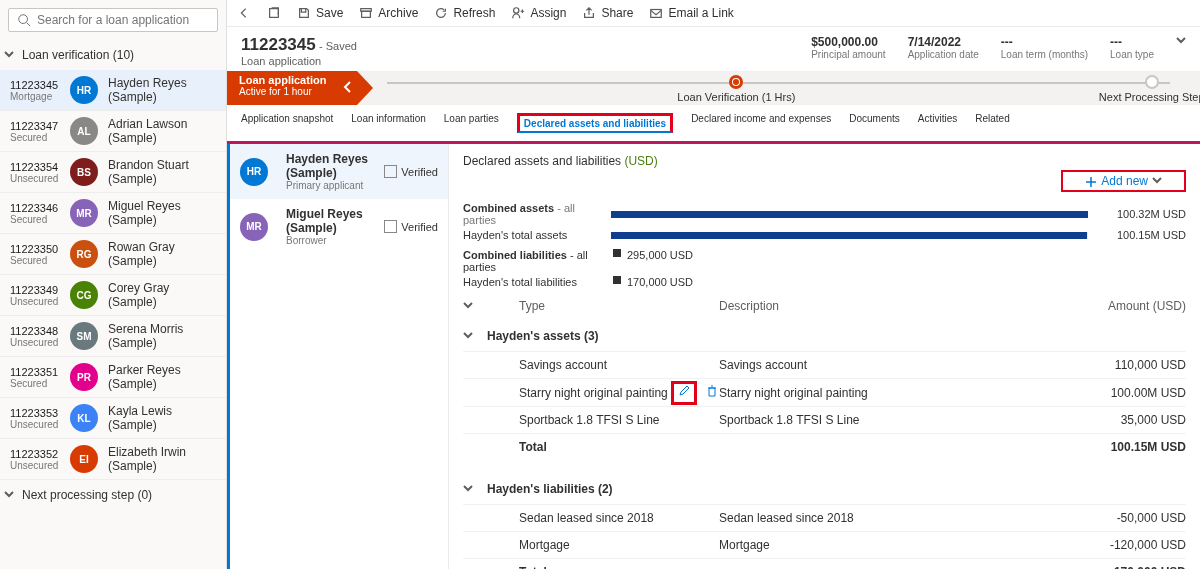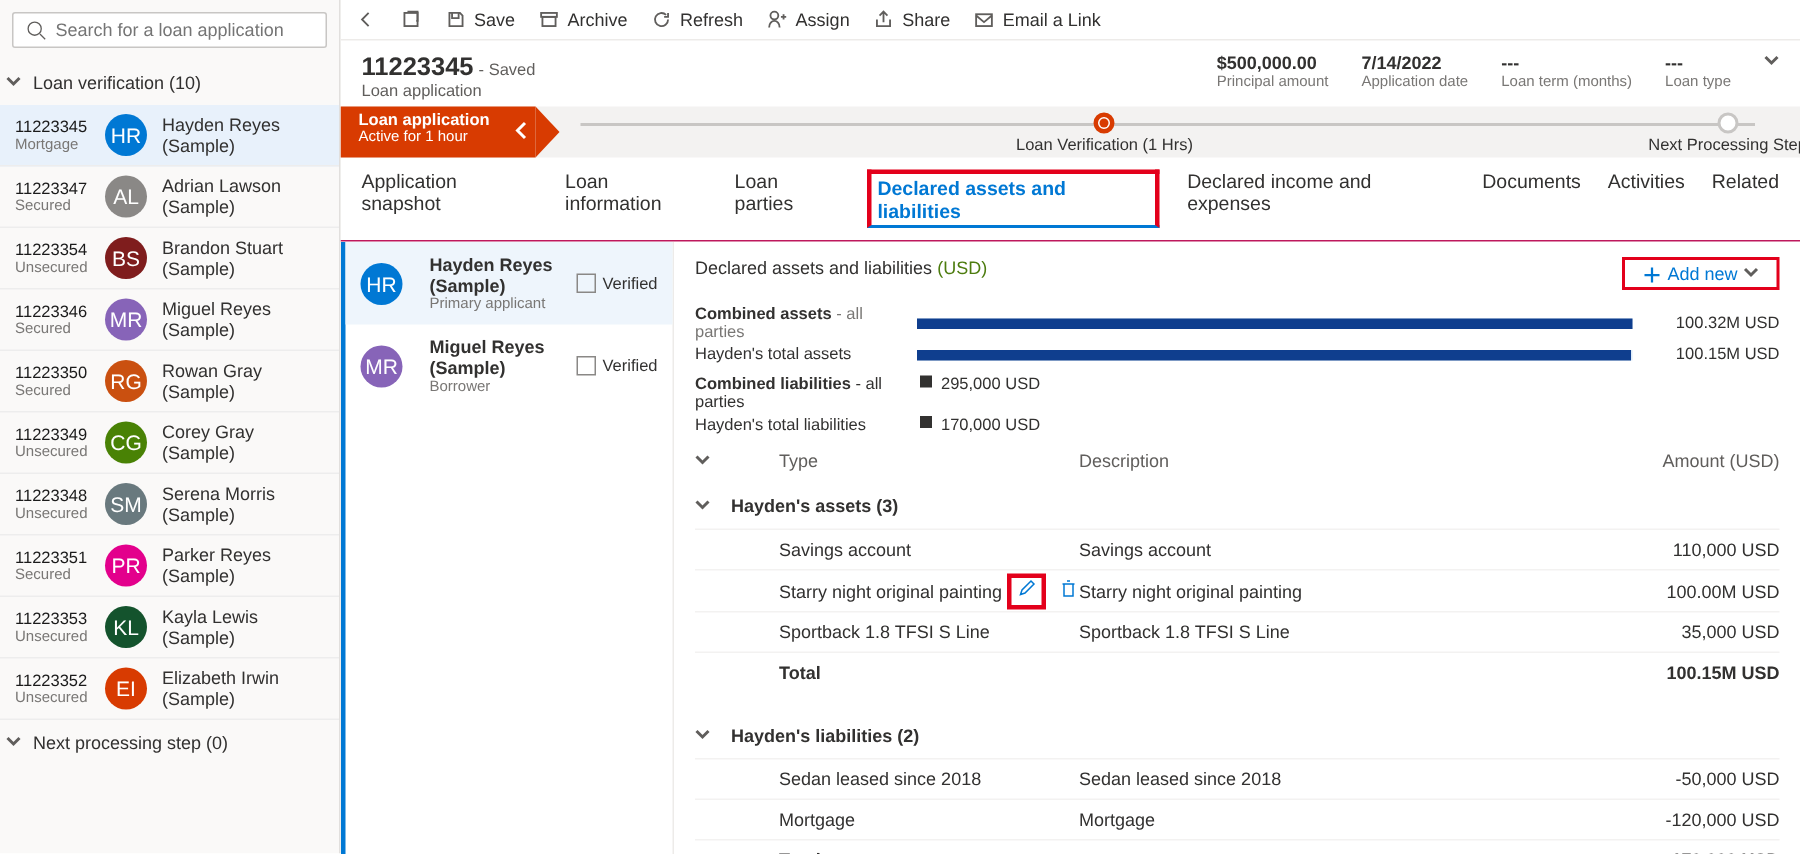--- a/index.html
+++ b/index.html
@@ -4,21 +4,21 @@
 <style>
 * { box-sizing: border-box; margin: 0; padding: 0; }
 body { font-family: "Segoe UI", Arial, sans-serif; font-size: 12px; color: #323130; background: #fff; width: 1200px; height: 569px; overflow: hidden; }
 .app { display: flex; height: 100%; }
 .sidebar { width: 227px; border-right: 1px solid #e1dfdd; background: #faf9f8; display: flex; flex-direction: column; }
 .search-box { margin: 8px; border: 1px solid #c8c6c4; background: #fff; display: flex; align-items: center; padding: 4px 8px; border-radius: 2px; }
 .search-box svg { width: 14px; height: 14px; fill: #605e5c; margin-right: 6px; }
 .search-box input { border: none; outline: none; font-size: 12px; flex: 1; background: transparent; }
 .section-hdr { padding: 8px 4px; display: flex; align-items: center; cursor: pointer; }
 .section-hdr .chev { margin-right: 8px; }
-.badge { width: 28px; height: 28px; border-radius: 50%; display: flex; align-items: center; justify-content: center; color: #fff; font-size: 14px; font-weight: 400; margin-right: 10px; flex-shrink: 0; }
+.badge { width: 28px; height: 28px; border-radius: 50%; display: flex; align-items: center; justify-content: center; color: #fff; font-size: 10px; font-weight: 700; margin-right: 10px; flex-shrink: 0; }
 .loan-item { display: flex; align-items: center; padding: 6px 10px; border-bottom: 1px solid #ededed; cursor: pointer; }
 .loan-item.selected { background: #e8f1fb; }
 .loan-meta { width: 60px; flex-shrink: 0; }
 .loan-id { font-size: 11px; color: #1a1a1a; }
 .loan-sub { font-size: 10px; color: #797775; }
 .loan-name { font-size: 12px; color: #323130; }
 .main { flex: 1; display: flex; flex-direction: column; overflow: hidden; }
 .cmdbar { display: flex; align-items: center; padding: 6px 10px; gap: 16px; border-bottom: 1px solid #edebe9; font-size: 12px; }
 .cmd { display: flex; align-items: center; gap: 5px; cursor: pointer; color: #323130; }
 .cmd svg { width: 14px; height: 14px; fill: none; stroke: #605e5c; stroke-width: 1.4; }
@@ -34,37 +34,37 @@
 .stage-chev { position: absolute; right: 4px; top: 9px; }
 .stage-active .t { font-size: 11px; font-weight: 600; }
 .stage-active .s { font-size: 10px; }
 .stage-track { flex: 1; position: relative; display: flex; align-items: center; text-decoration: underline; }
 .stage-line { position: absolute; left: 30px; right: 30px; top: 11px; height: 2px; background: #c8c6c4; }
 .stage-pt { position: absolute; top: 4px; display: flex; flex-direction: column; align-items: center; }
 .stage-pt .dot { width: 14px; height: 14px; border-radius: 50%; background: #fff; border: 2px solid #c8c6c4; }
 .stage-pt.cur .dot { border: 3px solid #d83b01; }
 .stage-pt .inner { width: 6px; height: 6px; background: #d83b01; border-radius: 50%; margin: 1px; }
 .stage-pt .lbl { font-size: 11px; margin-top: 2px; white-space: nowrap; }
-.tabs { display: flex; gap: 18px; padding: 8px 14px; border-bottom: 1px solid #be185d; font-size: 13px; }
+.tabs { display: flex; gap: 18px; padding: 8px 14px; border-bottom: 3px solid #be185d; font-size: 10px; }
 .tab { cursor: pointer; padding-bottom: 2px; }
 .tab.active { color: #0078d4; border-bottom: 2px solid #0078d4; font-weight: 600; }
 .hl-red { border: 3px solid #e3001b; padding: 2px 4px; }
 .body { flex: 1; display: flex; overflow: auto; }
 .parties { width: 222px; border-right: 1px solid #edebe9; border-left: 3px solid #0078d4; }
 .party { display: flex; align-items: center; padding: 8px 10px; gap: 8px; cursor: pointer; }
 .party.sel { background: #eef5fc; }
 .party .nm { font-size: 12px; font-weight: 600; }
 .party .rl { font-size: 10px; color: #797775; }
 .chk { display: flex; align-items: center; gap: 4px; font-size: 11px; margin-left: auto; }
 .chk .box { width: 13px; height: 13px; border: 1px solid #8a8886; }
 .details { flex: 1; padding: 10px 14px; font-size: 12px; }
 .dt-hdr { display: flex; justify-content: space-between; margin-bottom: 10px; }
 .dt-title { font-size: 12px; }
 .dt-title .cur { color: #4d7c0f; }
-.addnew { border: 2px solid #e3001b; padding: 2px 12px; display: flex; align-items: flex-end; gap: 4px; color: #0078d4; cursor: pointer; }
+.addnew { border: 2px solid #e3001b; padding: 2px 22px; display: flex; align-items: flex-end; gap: 4px; color: #0078d4; cursor: pointer; margin-top: 16px; }
 .bars { margin-bottom: 8px; }
 .bar-row { display: flex; align-items: center; font-size: 11px; margin-bottom: 3px; }
 .bar-lbl { width: 140px; }
 .bar-lbl .sub { color: #797775; }
 .bar-track { flex: 1; height: 7px; background: #deecf9; position: relative; margin: 0 8px; }
 .bar-fill { position: absolute; left: 0; top: 0; bottom: 0; background: #0f3e8e; }
 .bar-val { width: 90px; text-align: right; }
 .liab-row { display: flex; font-size: 11px; margin-bottom: 3px; }
 .liab-row .lbl { width: 150px; }
 .liab-row .sw { width: 8px; height: 8px; background: #323130; margin-right: 6px; display:inline-block; }
@@ -162,21 +162,21 @@
             <div class="loan-sub">Secured</div>
           </div>
   <div class="badge" style="background:#e3008c">PR</div>
   <div class="loan-name">Parker Reyes (Sample)</div>
         </div>
         <div class="loan-item">
           <div class="loan-meta">
             <div class="loan-id">11223353</div>
             <div class="loan-sub">Unsecured</div>
           </div>
-  <div class="badge" style="background:#14532d">KL</div>
+  <div class="badge" style="background:#3b82f6">KL</div>
   <div class="loan-name">Kayla Lewis (Sample)</div>
         </div>
         <div class="loan-item">
           <div class="loan-meta">
             <div class="loan-id">11223352</div>
             <div class="loan-sub">Unsecured</div>
           </div>
   <div class="badge" style="background:#d83b01">EI</div>
   <div class="loan-name">Elizabeth Irwin (Sample)</div>
         </div>

